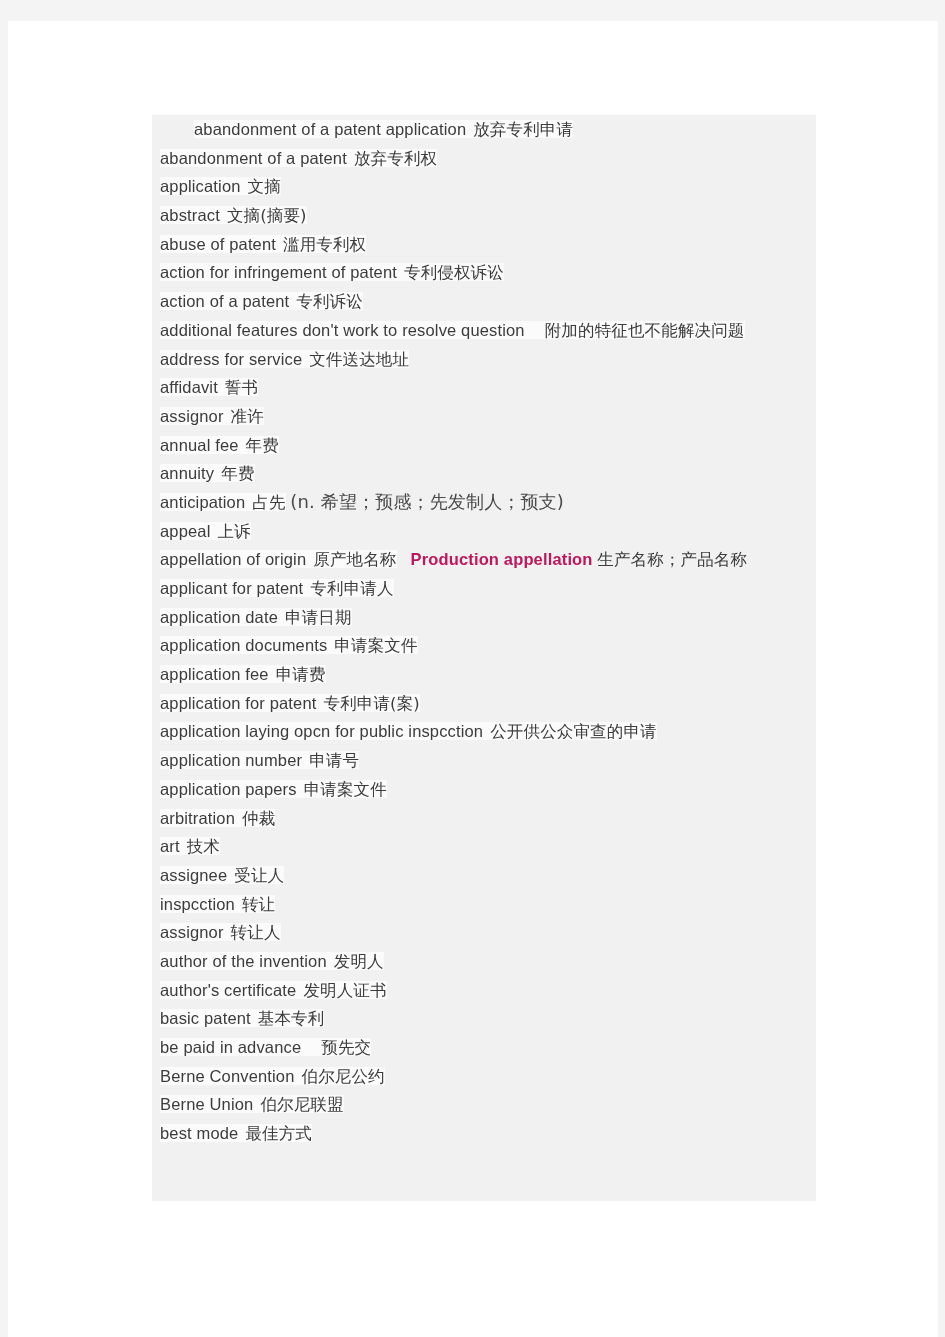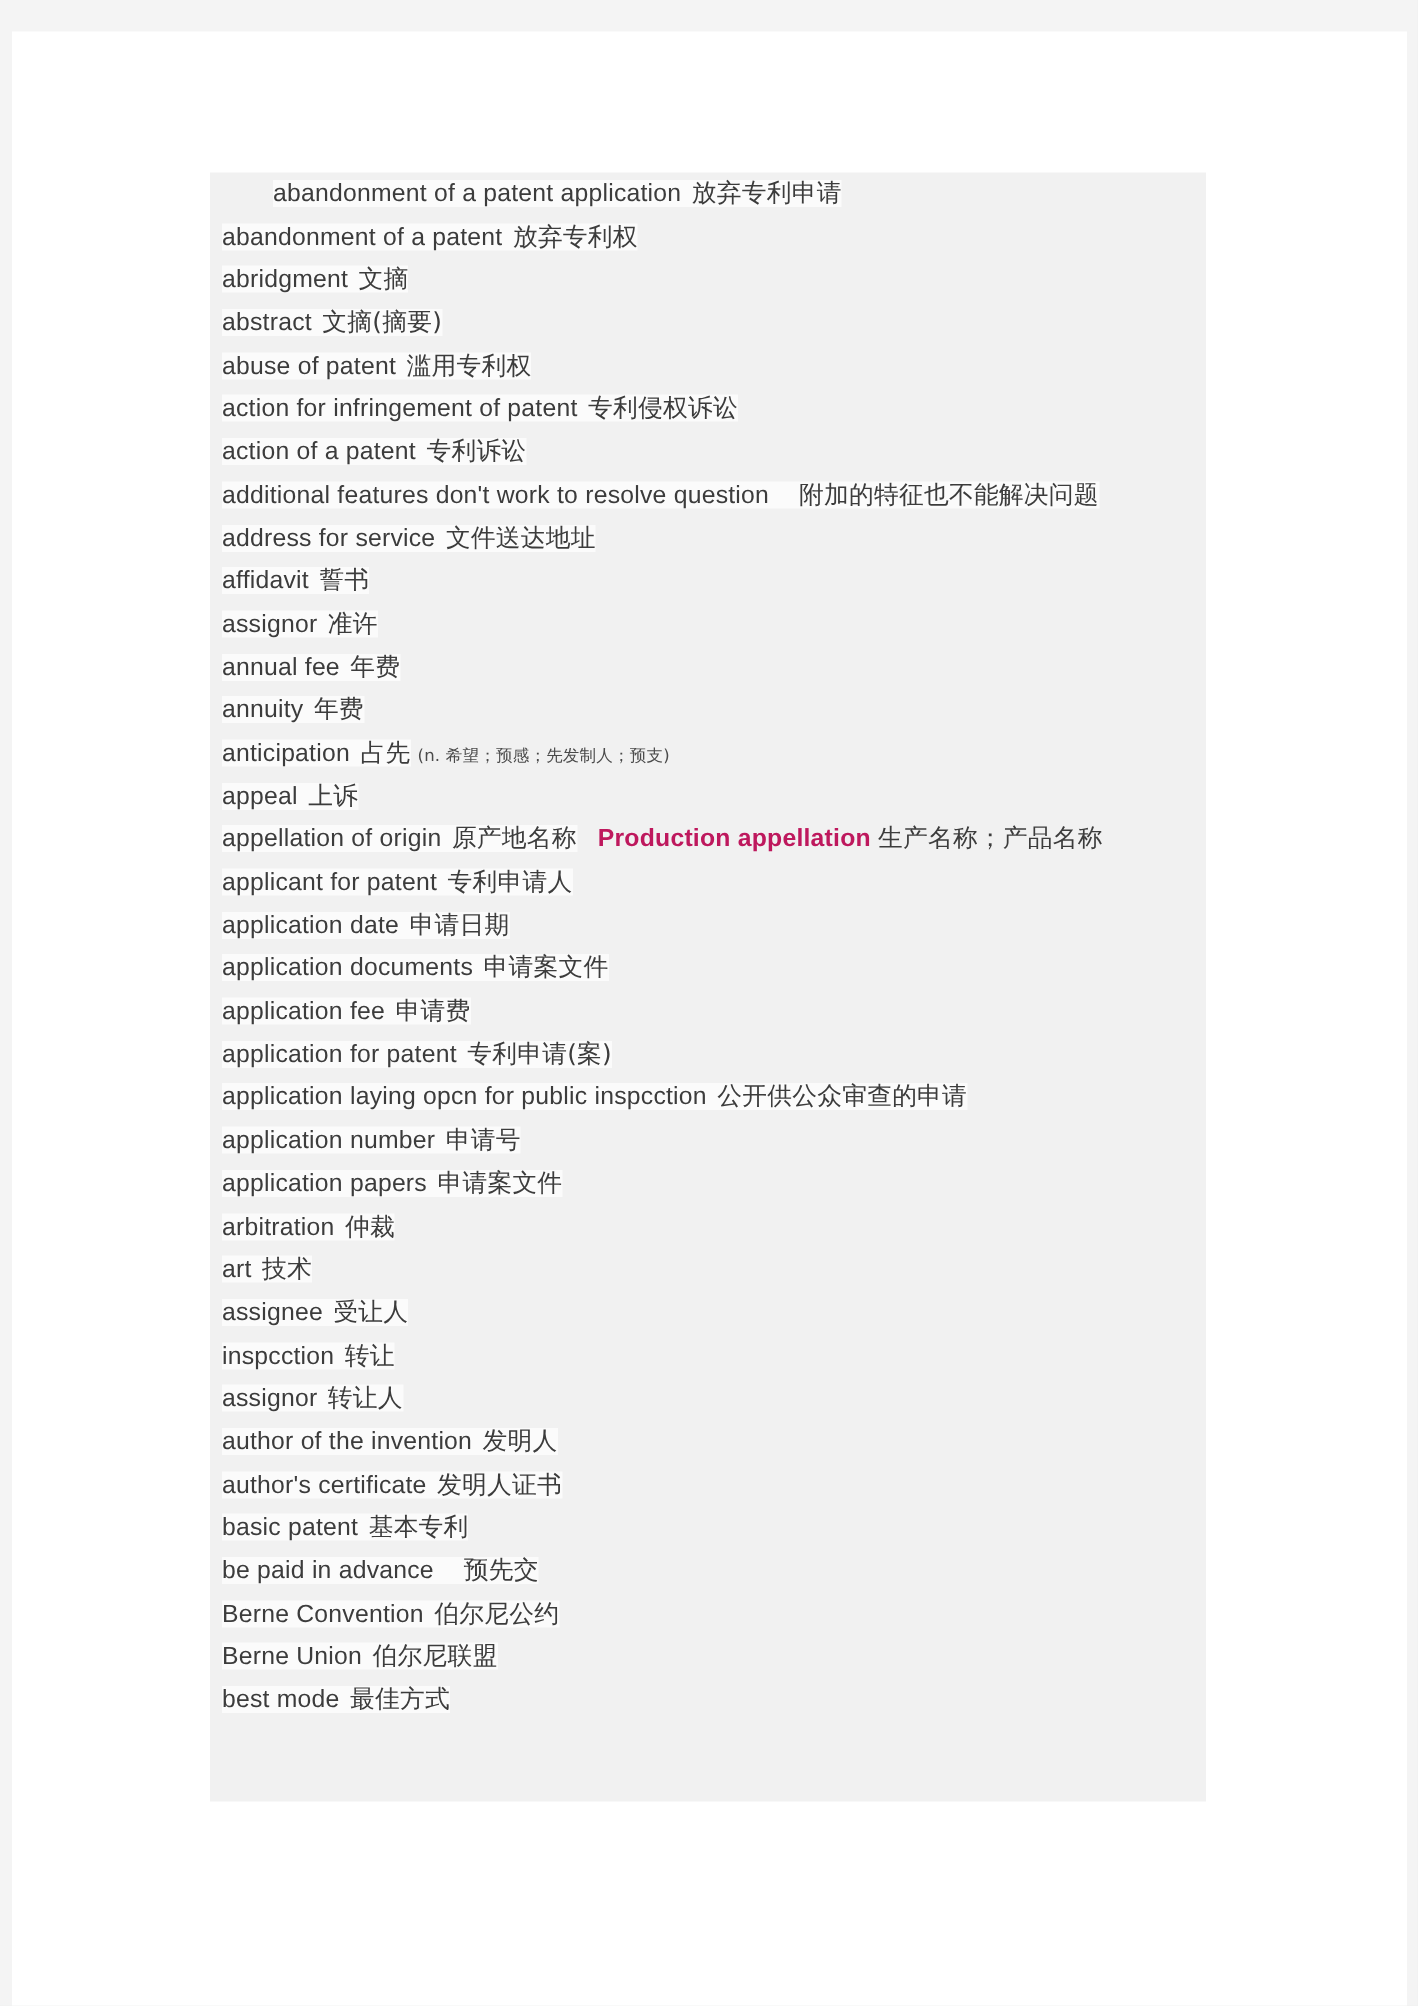--- a/index.html
+++ b/index.html
@@ -18,21 +18,21 @@
     position: absolute;
     left: 8px;
     top: 21px;
     width: 930px;
     height: 1316px;
     background: #ffffff;
   }
 
   #glossary-block {
     position: absolute;
-    left: 132px;
+    left: 144px;
     top: 94px;
     width: 664px;
     min-height: 1086px;
     background: #f1f1f1;
     padding: 0;
   }
 
   .entry-row {
     font-size: 16.5px;
     line-height: 28.7px;
@@ -59,38 +59,38 @@
     display: inline-block;
     width: 7px;
   }
 
   .cn {
     font-family: "DejaVu Sans", "Liberation Sans", sans-serif;
     color: #3c3c3c;
   }
 
   .note {
-    font-size: 11px;
+    font-size: 18px;
     color: #4a4a4a;
     font-family: "DejaVu Sans", "Liberation Sans", sans-serif;
   }
 
   .accent {
     color: #be185d;
     font-weight: bold;
   }
 </style>
 </head>
 <body>
 
 <div id="page-sheet">
   <div id="glossary-block">
       <div class="entry-row first-indent"><span class="hl"><span class="term">abandonment of a patent application</span><span class="gap"></span><span class="cn">放弃专利申请</span></span></div>
       <div class="entry-row"><span class="hl"><span class="term">abandonment of a patent</span><span class="gap"></span><span class="cn">放弃专利权</span></span></div>
-      <div class="entry-row"><span class="hl"><span class="term">abridgment</span><span class="gap"></span><span class="cn">文摘</span></span></div>
+      <div class="entry-row"><span class="hl"><span class="term">application</span><span class="gap"></span><span class="cn">文摘</span></span></div>
       <div class="entry-row"><span class="hl"><span class="term">abstract</span><span class="gap"></span><span class="cn">文摘(摘要)</span></span></div>
       <div class="entry-row"><span class="hl"><span class="term">abuse of patent</span><span class="gap"></span><span class="cn">滥用专利权</span></span></div>
       <div class="entry-row"><span class="hl"><span class="term">action for infringement of patent</span><span class="gap"></span><span class="cn">专利侵权诉讼</span></span></div>
       <div class="entry-row"><span class="hl"><span class="term">action of a patent</span><span class="gap"></span><span class="cn">专利诉讼</span></span></div>
       <div class="entry-row"><span class="hl"><span class="term">additional features don't work to resolve question</span><span class="gap" style="width: 20px;"></span><span class="cn">附加的特征也不能解决问题</span></span></div>
       <div class="entry-row"><span class="hl"><span class="term">address for service</span><span class="gap"></span><span class="cn">文件送达地址</span></span></div>
       <div class="entry-row"><span class="hl"><span class="term">affidavit</span><span class="gap"></span><span class="cn">誓书</span></span></div>
       <div class="entry-row"><span class="hl"><span class="term">assignor</span><span class="gap"></span><span class="cn">准许</span></span></div>
       <div class="entry-row"><span class="hl"><span class="term">annual fee</span><span class="gap"></span><span class="cn">年费</span></span></div>
       <div class="entry-row"><span class="hl"><span class="term">annuity</span><span class="gap"></span><span class="cn">年费</span></span></div>

